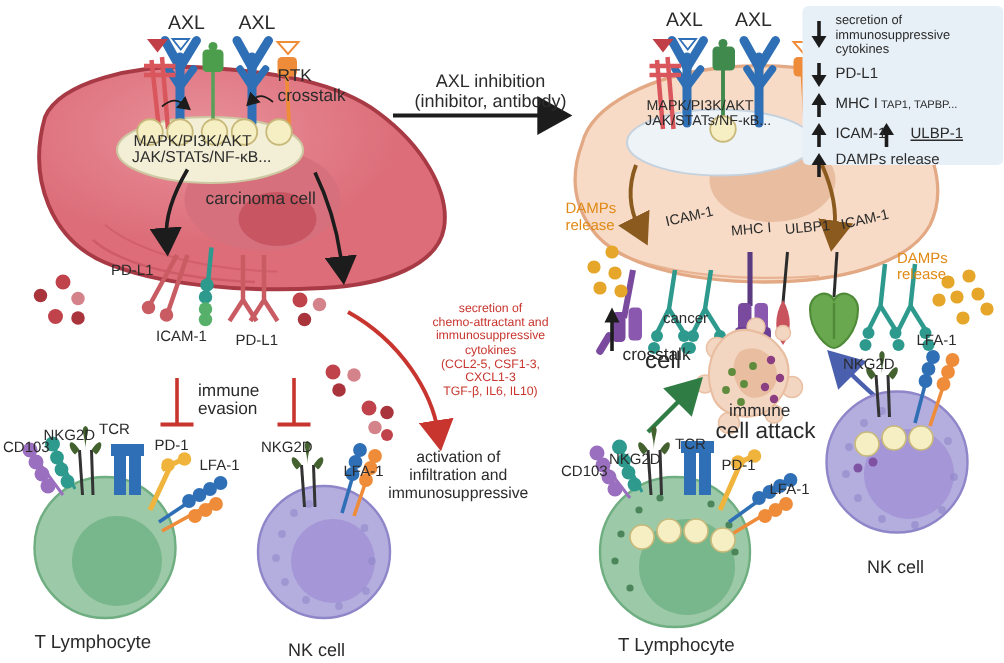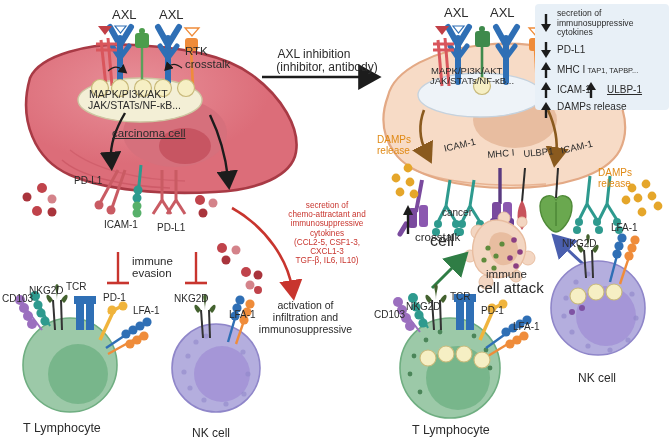--- a/index.html
+++ b/index.html
@@ -225,21 +225,21 @@
     </g>
   </g>
 </svg>
 
 <div class="lbl" style="left:112px;top:8px;font-size:13px;">AXL</div>
 <div class="lbl" style="left:159px;top:8px;font-size:13px;">AXL</div>
 <div class="lbl" style="left:185px;top:45px;font-size:11.5px;">RTK</div>
 <div class="lbl" style="left:185px;top:58px;font-size:11.5px;">crosstalk</div>
 <div class="lbl" style="left:89px;top:89px;font-size:10.5px;">MAPK/PI3K/AKT</div>
 <div class="lbl" style="left:88px;top:100px;font-size:10.5px;">JAK/STATs/NF-κB...</div>
-<div class="lbl" style="left:112px;top:127px;font-size:11.5px;text-decoration:underline;">carcinoma cell</div>
+<div class="lbl" style="left:137px;top:127px;font-size:11.5px;">carcinoma cell</div>
 <div class="lbl" style="left:74px;top:175px;font-size:10px;">PD-L1</div>
 <div class="lbl" style="left:104px;top:219px;font-size:10px;">ICAM-1</div>
 <div class="lbl" style="left:157px;top:222px;font-size:10px;">PD-L1</div>
 <div class="lbl bold" style="left:132px;top:255px;font-size:11.5px;">immune</div>
 <div class="lbl bold" style="left:132px;top:267px;font-size:11.5px;">evasion</div>
 
 <div class="multiline ctr red bold" style="left:272px;top:201px;width:110px;font-size:8.2px;">
   <div>secretion of</div>
   <div>chemo-attractant and</div>
   <div>immunosuppressive</div>
@@ -266,21 +266,21 @@
 <div class="lbl" style="left:192px;top:427px;font-size:12px;">NK cell</div>
 
 <svg class="abs" style="left:260px;top:55px;" width="130" height="40">
   <defs>
     <marker id="ah-big" markerWidth="10" markerHeight="10" refX="3" refY="5" orient="auto">
       <path d="M0,0 L9,5 L0,10 z" fill="#1c1c1c"></path>
     </marker>
   </defs>
   <path d="M2,22 L106,22" stroke="#1c1c1c" stroke-width="2.6" marker-end="url(#ah-big)"></path>
 </svg>
-<div class="lbl ctr" style="left:249px;top:48px;width:130px;font-size:12px;">AXL inhibition</div>
+<div class="lbl ctr" style="left:262px;top:48px;width:130px;font-size:12px;">AXL inhibition</div>
 <div class="lbl ctr" style="left:262px;top:61px;width:130px;font-size:12px;">(inhibitor, antibody)</div>
 
 <svg class="abs" style="left:370px;top:0;" width="299" height="442">
   <defs>
     <marker id="ah-brown" markerWidth="9" markerHeight="9" refX="3" refY="4.5" orient="auto">
       <path d="M0,0 L8,4.5 L0,9 z" fill="#8a5a1e"></path>
     </marker>
     <marker id="ah-green" markerWidth="9" markerHeight="9" refX="3" refY="4.5" orient="auto">
       <path d="M0,0 L8,4.5 L0,9 z" fill="#2f7d45"></path>
     </marker>

